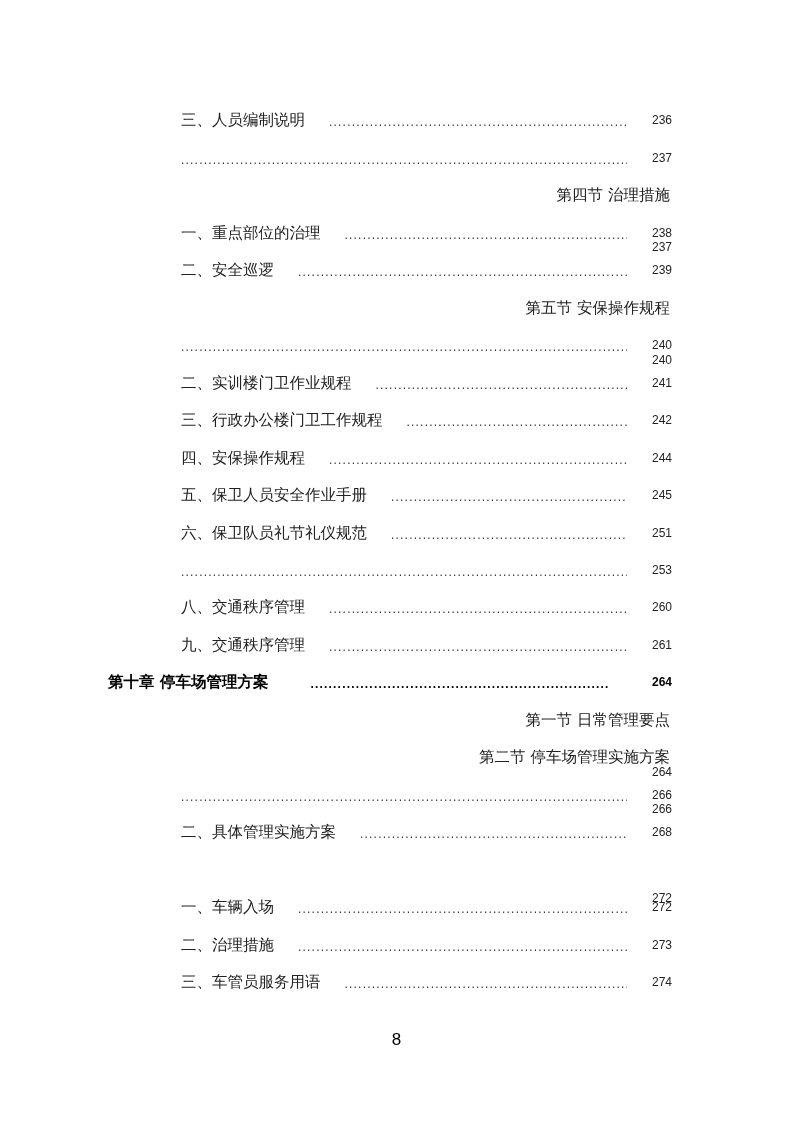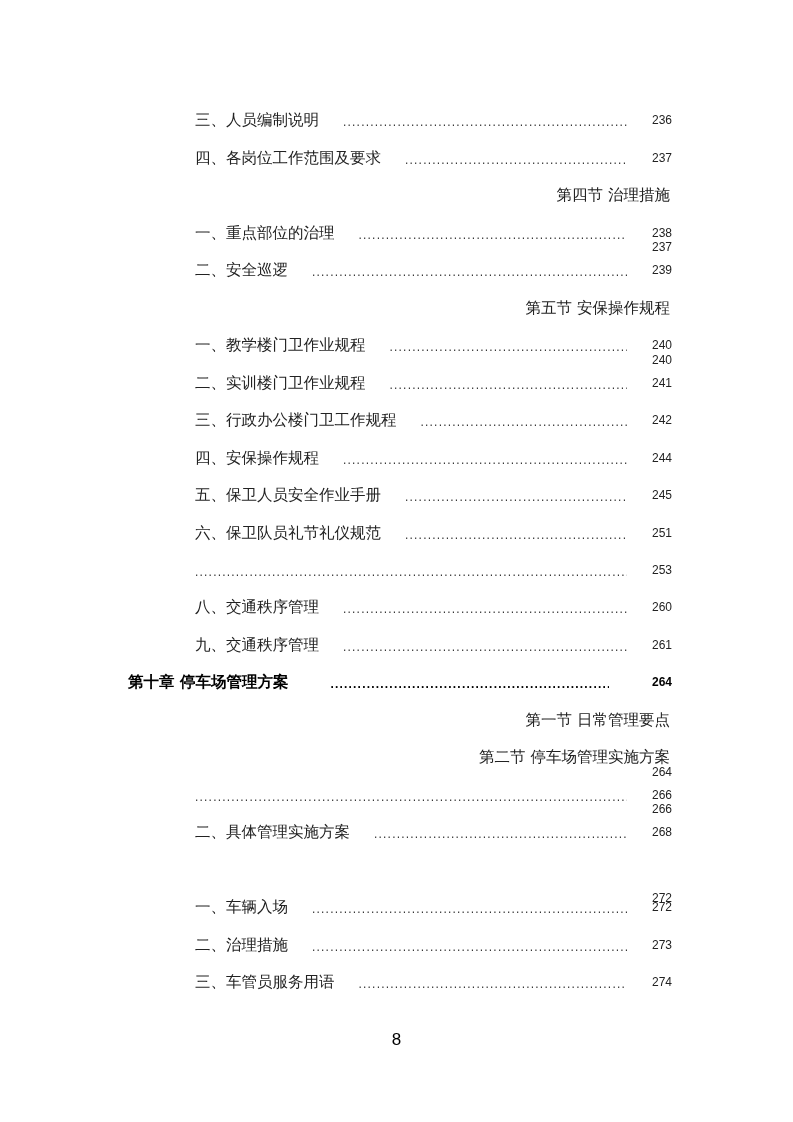--- a/index.html
+++ b/index.html
@@ -6,39 +6,38 @@
   body { width:793px; height:1122px; position:relative; overflow:hidden;
          font-family:"DejaVu Sans", "Liberation Sans", sans-serif; color:#222; }
   .toc { position:absolute; left:0; top:0; width:793px; }
   .row { position:absolute; height:24px; display:flex; align-items:flex-end;
          font-size:15.5px; line-height:24px; right:121px; }
   .row .title { white-space:nowrap; padding-right:2px; }
   .row .dots { flex:1; overflow:hidden; white-space:nowrap; letter-spacing:1.2px;
                font-family:"Liberation Sans", sans-serif; font-size:12px; line-height:20px; color:#333; }
   .row .dots::before { content:"........................................................................................................................................................................................"; }
   .row .page { font-family:"Liberation Sans", sans-serif; font-size:12px; padding-left:3px;margin-top:28px; }
-  .lvl1 { left:128px; font-weight:bold; color:#000;gap:40px; }
+  .lvl1 { left:108px; font-weight:bold; color:#000;gap:40px; }
   .lvl1 .dots { color:#000; font-weight:bold; }
   .lvl1 .page { font-weight:bold; }
   .lvl2 { left:152px;flex-direction:column; }
-  .lvl3 { left:195px;gap:22px; }
+  .lvl3 { left:181px;gap:22px; }
   .pagenum { position:absolute; top:1030px; left:0; width:793px; text-align:center;
              font-family:"Liberation Sans", sans-serif; font-size:17px; color:#000; }
 </style>
 </head>
 <body>
 
 <div class="toc">
   <div class="row lvl3" style="top:108px">
       <span class="title">三、人员编制说明</span>
       <span class="dots"></span>
       <span class="page">236</span>
     </div>
   <div class="row lvl3" style="top:146px">
-      <span class="title">四、各岗位工作范围及要求</span>
       <span class="dots"></span>
       <span class="page">237</span>
     </div>
   <div class="row lvl2" style="top:183px">
       <span class="title">第四节  治理措施</span>
       <span class="dots"></span>
       <span class="page">237</span>
     </div>
   <div class="row lvl3" style="top:221px">
       <span class="title">一、重点部位的治理</span>
@@ -49,21 +48,20 @@
       <span class="title">二、安全巡逻</span>
       <span class="dots"></span>
       <span class="page">239</span>
     </div>
   <div class="row lvl2" style="top:296px">
       <span class="title">第五节  安保操作规程</span>
       <span class="dots"></span>
       <span class="page">240</span>
     </div>
   <div class="row lvl3" style="top:333px">
-      <span class="title">一、教学楼门卫作业规程</span>
       <span class="dots"></span>
       <span class="page">240</span>
     </div>
   <div class="row lvl3" style="top:371px">
       <span class="title">二、实训楼门卫作业规程</span>
       <span class="dots"></span>
       <span class="page">241</span>
     </div>
   <div class="row lvl3" style="top:408px">
       <span class="title">三、行政办公楼门卫工作规程</span>

